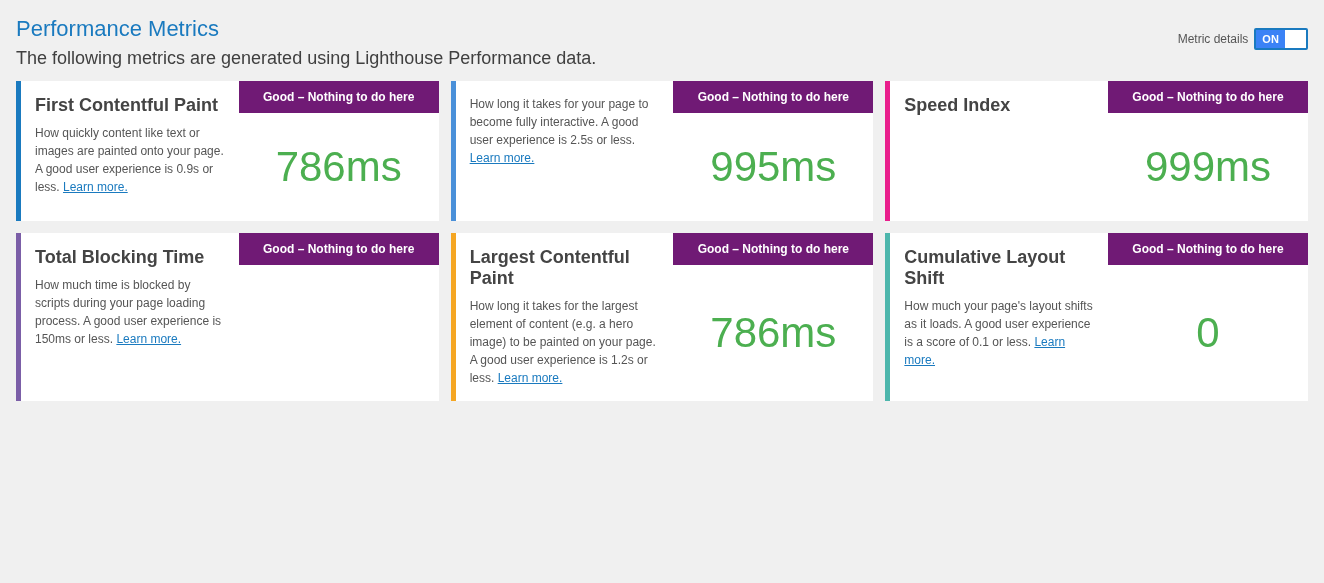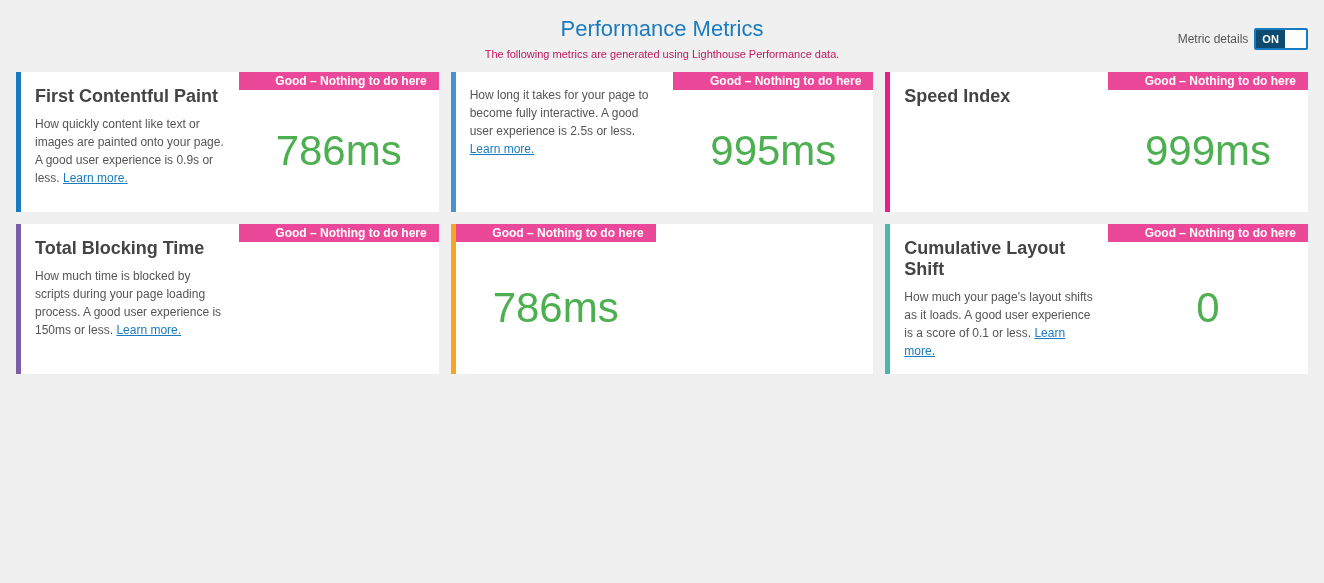--- a/index.html
+++ b/index.html
@@ -5,31 +5,30 @@
     * { box-sizing: border-box; margin: 0; padding: 0; }
     body {
       font-family: Arial, sans-serif;
       background: #f0f0f0;
       padding: 16px;
       color: #333;
     }
     .page-header {
       margin-bottom: 12px;
       position: relative;
-      text-align: center;
     }
     .page-title {
       font-size: 22px;
       color: #1a7abf;
       font-weight: normal;
       margin-bottom: 6px;
     }
     .page-subtitle {
-      font-size: 11px;
-      color: #be185d;
+      font-size: 18px;
+      color: #404040;
     }
     .metric-details-toggle {
       position: absolute;
       right: 0;
       top: 12px;
       display: flex;
       align-items: center;
       gap: 6px;
       font-size: 12px;
       color: #555;
@@ -40,21 +39,21 @@
     }
     .toggle-switch {
       display: flex;
       align-items: center;
       border: 2px solid #1a7abf;
       border-radius: 2px;
       overflow: hidden;
       height: 22px;
     }
     .toggle-on {
-      background: #0c4a6e;
+      background: #3b82f6;
       color: white;
       font-size: 11px;
       font-weight: bold;
       padding: 2px 6px;
       height: 100%;
       display: flex;
       align-items: center;
     }
     .toggle-off {
       background: white;
@@ -102,25 +101,25 @@
       color: #1a7abf;
       text-decoration: underline;
     }
     .metric-right {
       display: flex;
       flex-direction: column;
       align-items: center;
       min-width: 200px;
     }
     .metric-status-badge {
-      background: #ec4899;
+      background: #701a75;
       color: white;
       font-size: 12px;
-      padding: 2px 12px;
-      text-align: right;
+      padding: 9px 12px;
+      text-align: center;
       width: 100%;
       font-weight: bold;
     }
     .metric-value {
       display: flex;
       align-items: center;
       justify-content: center;
       flex: 1;
       font-size: 42px;
       color: #4caf50;
@@ -182,20 +181,26 @@
       <div class="metric-name">Total Blocking Time</div>
       <div class="metric-description">
         How much time is blocked by scripts during your page loading process. A good user experience is 150ms or less. <a href="#">Learn more.</a>
       </div>
     </div>
     <div class="metric-right">
       <div class="metric-status-badge">Good – Nothing to do here</div>
     </div>
   </div>
     <div class="metric-card orange-border">
+    <div class="metric-content">
+      <div class="metric-name">Largest Contentful Paint</div>
+      <div class="metric-description">
+        How long it takes for the largest element of content (e.g. a hero image) to be painted on your page. A good user experience is 1.2s or less. <a href="#">Learn more.</a>
+      </div>
+    </div>
     <div class="metric-right">
       <div class="metric-status-badge">Good – Nothing to do here</div>
       <div class="metric-value">786ms</div>
     </div>
   </div>
     <div class="metric-card teal-border">
     <div class="metric-content">
       <div class="metric-name">Cumulative Layout Shift</div>
       <div class="metric-description">
         How much your page's layout shifts as it loads. A good user experience is a score of 0.1 or less. <a href="#">Learn more.</a>

